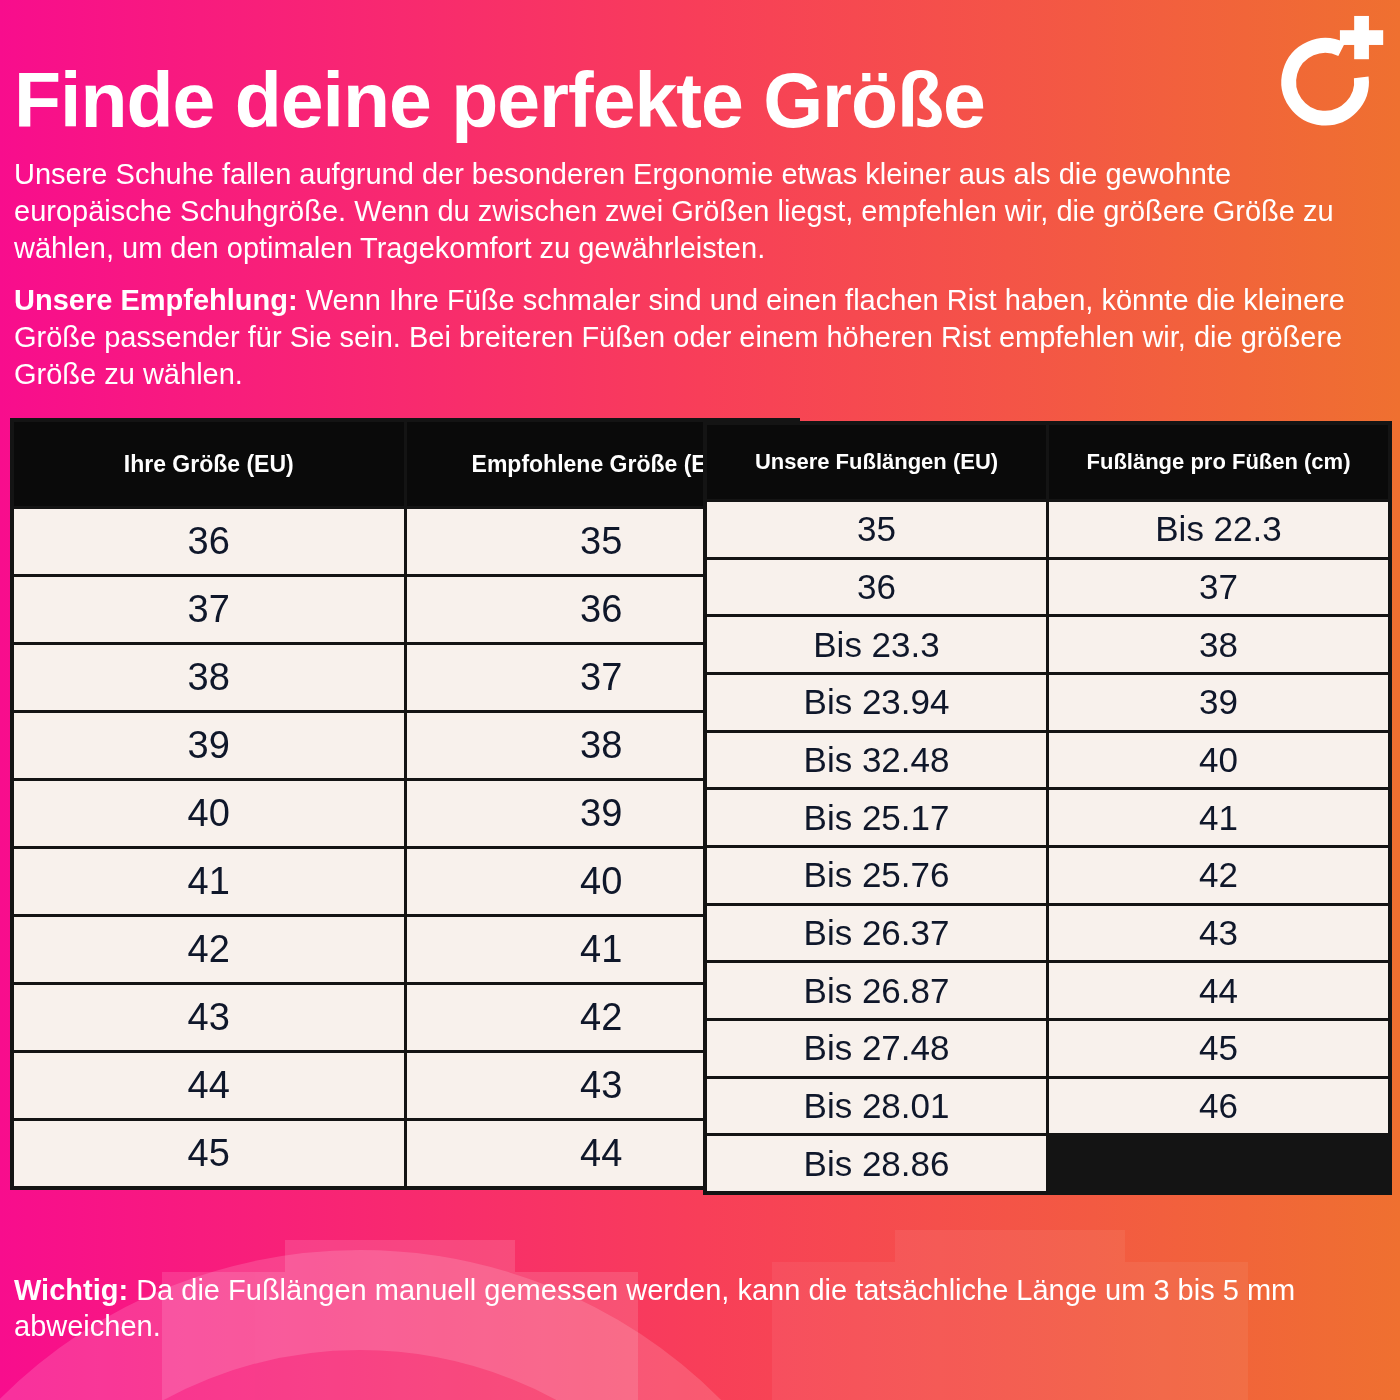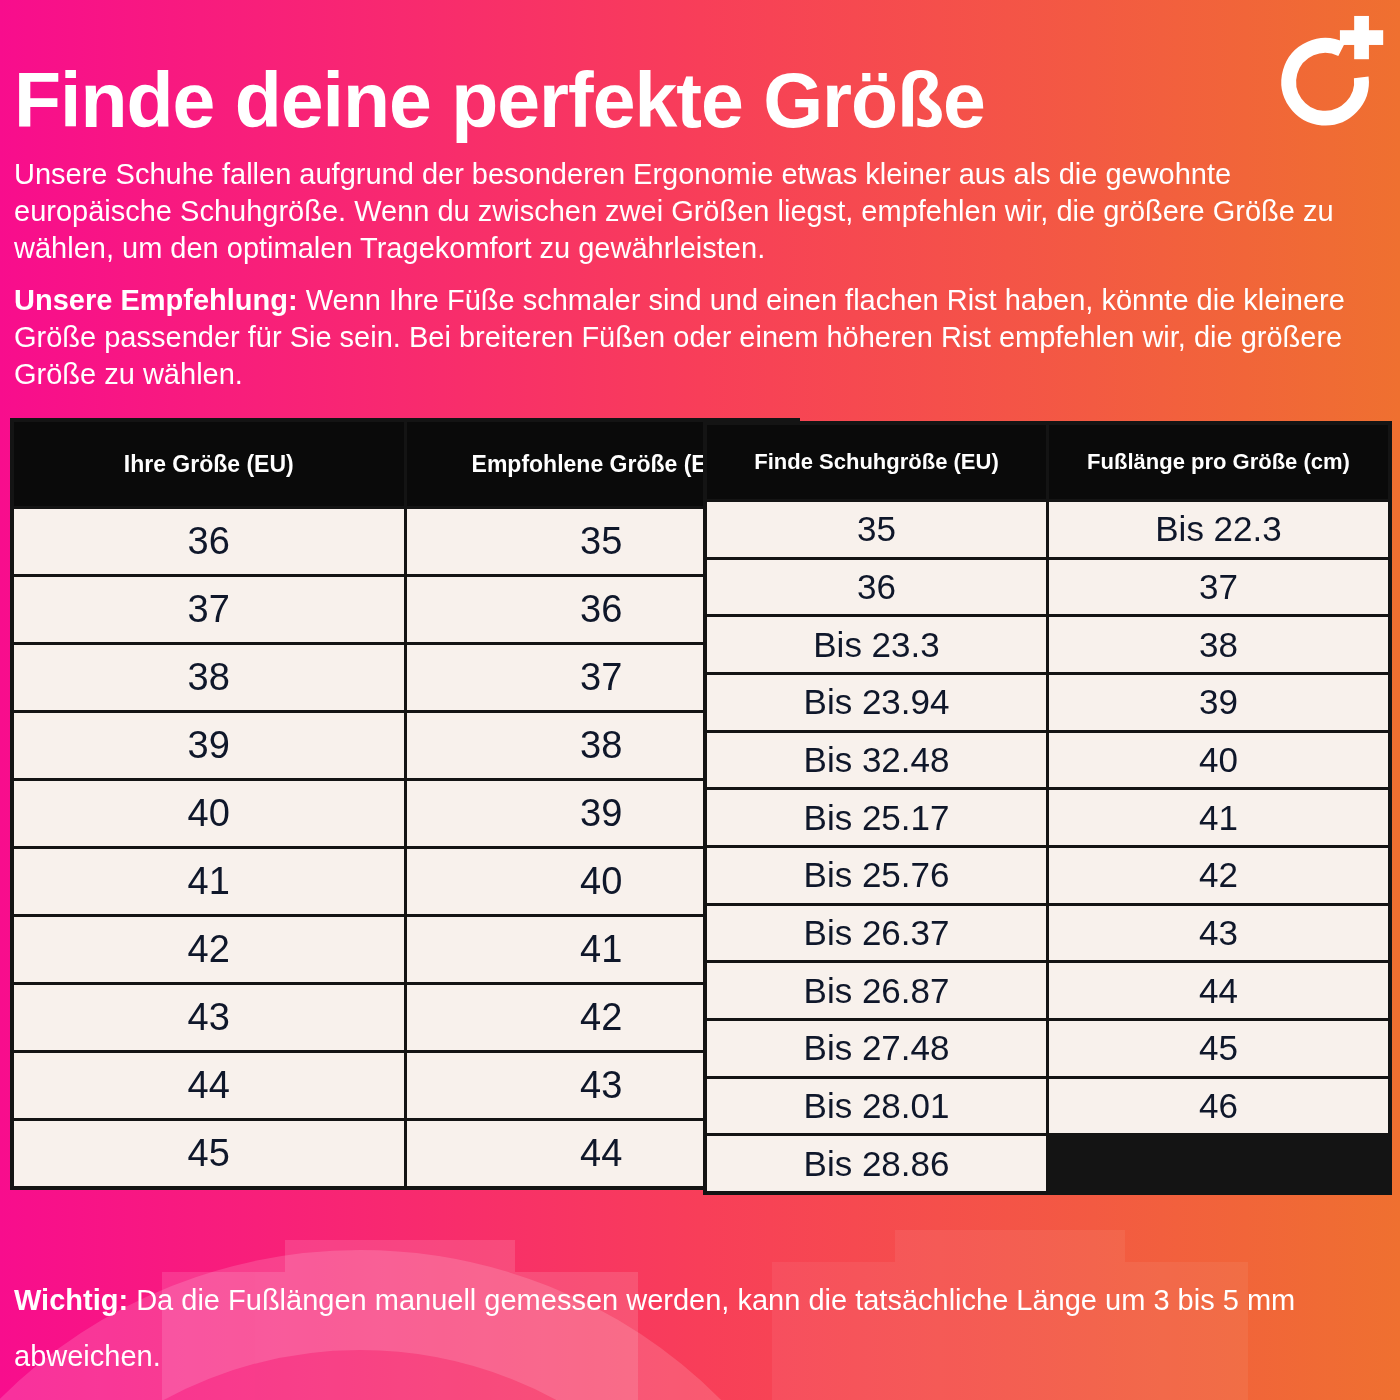--- a/index.html
+++ b/index.html
@@ -16,21 +16,21 @@
     position:absolute;left:14px;top:60px;width:1250px;
     margin:0;color:#ffffff;font-size:77px;font-weight:800;letter-spacing:-1px;line-height:1.05;
   }
   .para{
     position:absolute;left:14px;width:1374px;margin:0;
     color:#ffffff;font-size:29px;font-weight:500;line-height:37px;
   }
   .para b{font-weight:800;}
   .intro{top:156px;}
   .reco{top:282px;}
-  .note{top:1272px;line-height:56px;}
+  .note{top:1272px;line-height:36px;}
   .table{
     position:absolute;box-sizing:border-box;
     background:#141414;border:4px solid #141414;
     display:grid;grid-template-columns:1fr 1fr;gap:3px;
   }
   .t-left{left:10px;top:418px;width:790px;height:772px;grid-template-rows:84px repeat(10,1fr);}
   .t-right{left:703px;top:421px;width:689px;height:774px;grid-template-rows:74px repeat(12,1fr);}
   .hcell{
     background:#0a0a0a;color:#ffffff;
     display:flex;align-items:center;justify-content:center;
@@ -82,22 +82,22 @@
     <div class="cell">41</div>
     <div class="cell">43</div>
     <div class="cell">42</div>
     <div class="cell">44</div>
     <div class="cell">43</div>
     <div class="cell">45</div>
     <div class="cell">44</div>
   </div>
 
   <div class="table t-right">
-    <div class="hcell">Finde Schuhgröße (EU)</div>
-    <div class="hcell">Fußlänge pro Größe (cm)</div>
+    <div class="hcell">Unsere Fußlängen (EU)</div>
+    <div class="hcell">Fußlänge pro Füßen (cm)</div>
 
     <div class="cell">35</div>
     <div class="cell">Bis 22.3</div>
     <div class="cell">36</div>
     <div class="cell">37</div>
     <div class="cell">Bis 23.3</div>
     <div class="cell">38</div>
     <div class="cell">Bis 23.94</div>
     <div class="cell">39</div>
     <div class="cell">Bis 32.48</div>

